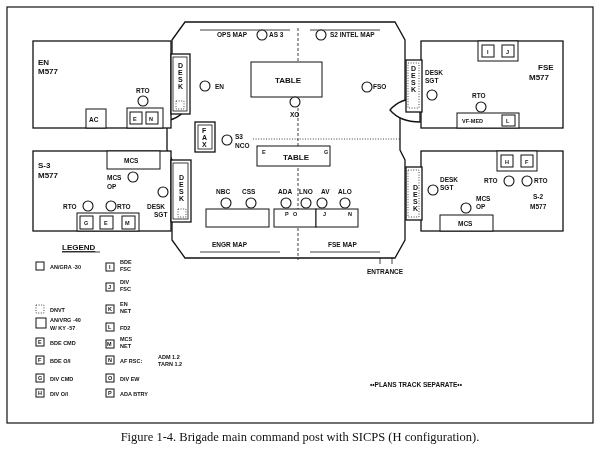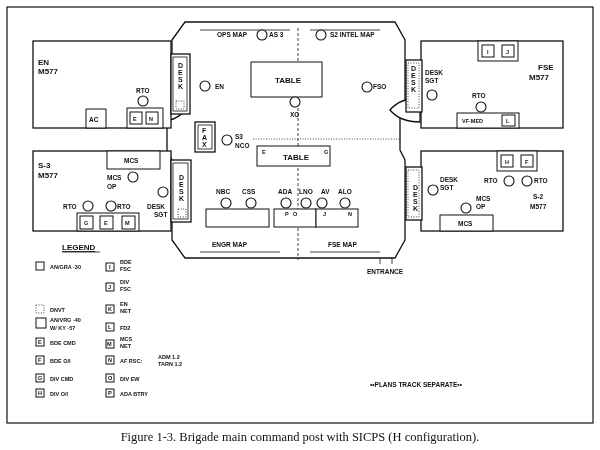--- a/index.html
+++ b/index.html
@@ -250,13 +250,13 @@
       <text class="lbl-xs" x="108" y="380">O</text>
     <text class="lbl-xs" x="120" y="381">DIV EW</text>
     <rect class="box" x="106" y="389" width="8" height="8"></rect>
       <text class="lbl-xs" x="108" y="395">P</text>
     <text class="lbl-xs" x="120" y="396">ADA BTRY</text>
   </g>
 
   <text class="lbl-sm" x="370" y="387">••PLANS TRACK SEPARATE••</text>
 </svg>
 
-<div class="caption">Figure 1-3.  Brigade main command post with SICPS (H configuration).</div>
+<div class="caption">Figure 1-4.  Brigade main command post with SICPS (H configuration).</div>
 
 </body></html>

